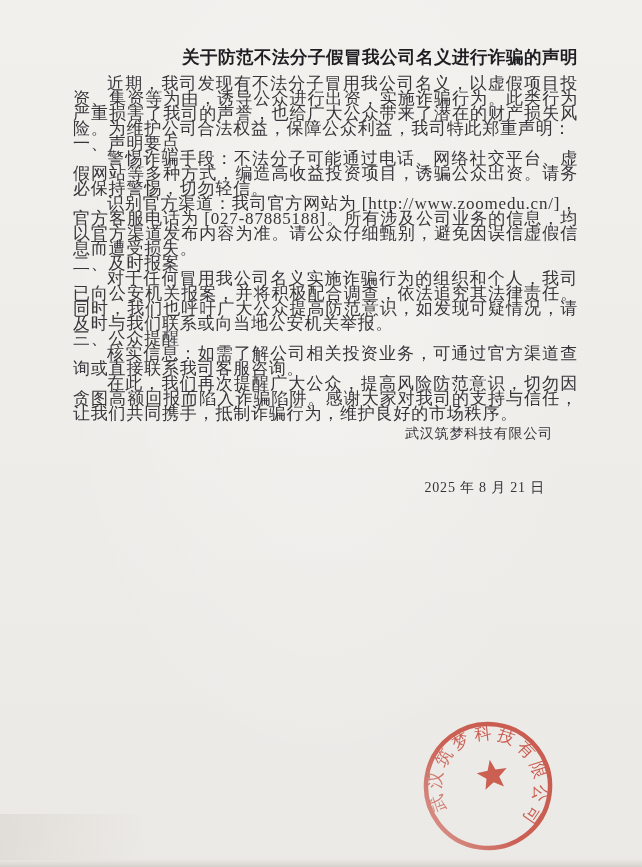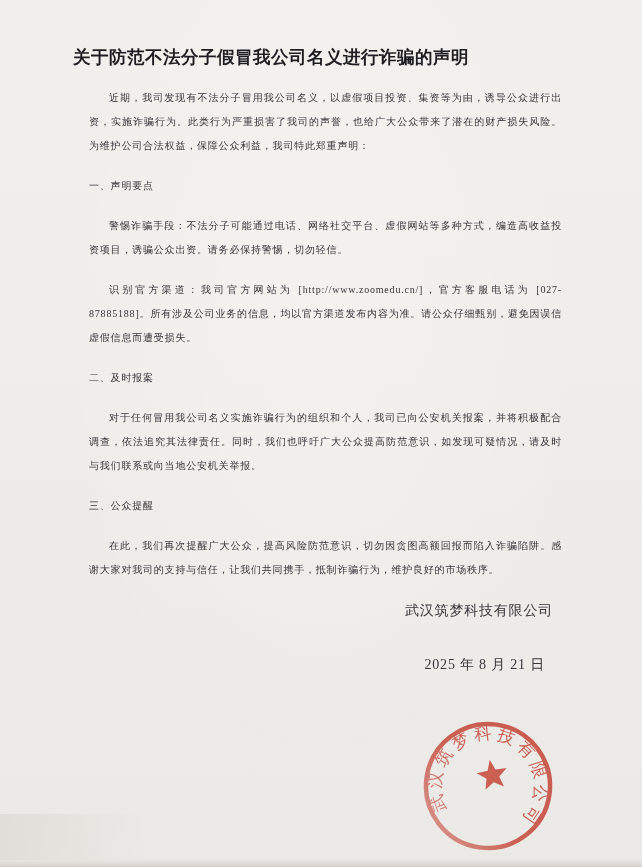--- a/index.html
+++ b/index.html
@@ -18,26 +18,26 @@
   .fold {
     position: absolute; left: 0; bottom: 7px; width: 240px; height: 46px;
     background: linear-gradient(100deg, rgba(205,201,194,0.38), rgba(240,238,234,0) 60%);
   }
   .scan-edge {
     position: absolute; left: 0; bottom: 0; width: 100%; height: 8px;
     background: linear-gradient(180deg, rgba(240,238,234,0), #d5d2cd);
   }
   .doc { position: absolute; left: 73px; top: 44px; width: 505px; }
   .title {
-    margin: 0 0 6px; text-align: left;
+    margin: 0 0 6px; text-align: right;
     font-size: 17.5px; font-weight: 700; letter-spacing: 0.5px;
     line-height: 26px; color: var(--title-ink, #1e1e22);
   }
   .para {
-    margin: 16px; font-size: 10px; line-height: 24px; letter-spacing: 0.8px;
+    margin: 0; font-size: 17px; line-height: 15px; letter-spacing: 0.8px;
     text-align: justify; text-align-last: left; text-indent: 2em;
   }
   .head { text-indent: 0; }
   .sig { margin: 0; font-size: 14px; line-height: 26.2px; letter-spacing: 0.8px; text-align: right; }
   .sig-company { padding-right: 25px; }
   .sig-date { padding-right: 33px; margin-top: 28px; }
   .seal { position: absolute; left: 413px; top: 711px; }
   .seal text { font-family: "Liberation Serif", "DejaVu Serif", serif; }
 </style>
 </head>
@@ -48,20 +48,21 @@
 <div class="doc">
   <h1 class="title">关于防范不法分子假冒我公司名义进行诈骗的声明</h1>
 
   <p class="para">近期，我司发现有不法分子冒用我公司名义，以虚假项目投资、集资等为由，诱导公众进行出资，实施诈骗行为。此类行为严重损害了我司的声誉，也给广大公众带来了潜在的财产损失风险。为维护公司合法权益，保障公众利益，我司特此郑重声明：</p>
   <p class="para head">一、声明要点</p>
   <p class="para">警惕诈骗手段：不法分子可能通过电话、网络社交平台、虚假网站等多种方式，编造高收益投资项目，诱骗公众出资。请务必保持警惕，切勿轻信。</p>
   <p class="para">识别官方渠道：我司官方网站为 [http://www.zoomedu.cn/]，官方客服电话为 [027-87885188]。所有涉及公司业务的信息，均以官方渠道发布内容为准。请公众仔细甄别，避免因误信虚假信息而遭受损失。</p>
   <p class="para head">二、及时报案</p>
   <p class="para">对于任何冒用我公司名义实施诈骗行为的组织和个人，我司已向公安机关报案，并将积极配合调查，依法追究其法律责任。同时，我们也呼吁广大公众提高防范意识，如发现可疑情况，请及时与我们联系或向当地公安机关举报。</p>
   <p class="para head">三、公众提醒</p>
+  <p class="para">核实信息：如需了解公司相关投资业务，可通过官方渠道查询或直接联系我司客服咨询。</p>
   <p class="para">在此，我们再次提醒广大公众，提高风险防范意识，切勿因贪图高额回报而陷入诈骗陷阱。感谢大家对我司的支持与信任，让我们共同携手，抵制诈骗行为，维护良好的市场秩序。</p>
 
   <p class="sig sig-company">武汉筑梦科技有限公司</p>
   <p class="sig sig-date">2025 年 8 月 21 日</p>
 </div>
 
 <svg class="seal" width="150" height="150" viewBox="0 0 150 150" xmlns="http://www.w3.org/2000/svg">
   <defs>
     <linearGradient id="fade" x1="1" y1="0" x2="0" y2="1">
       <stop offset="0" stop-color="#ffffff"></stop>

